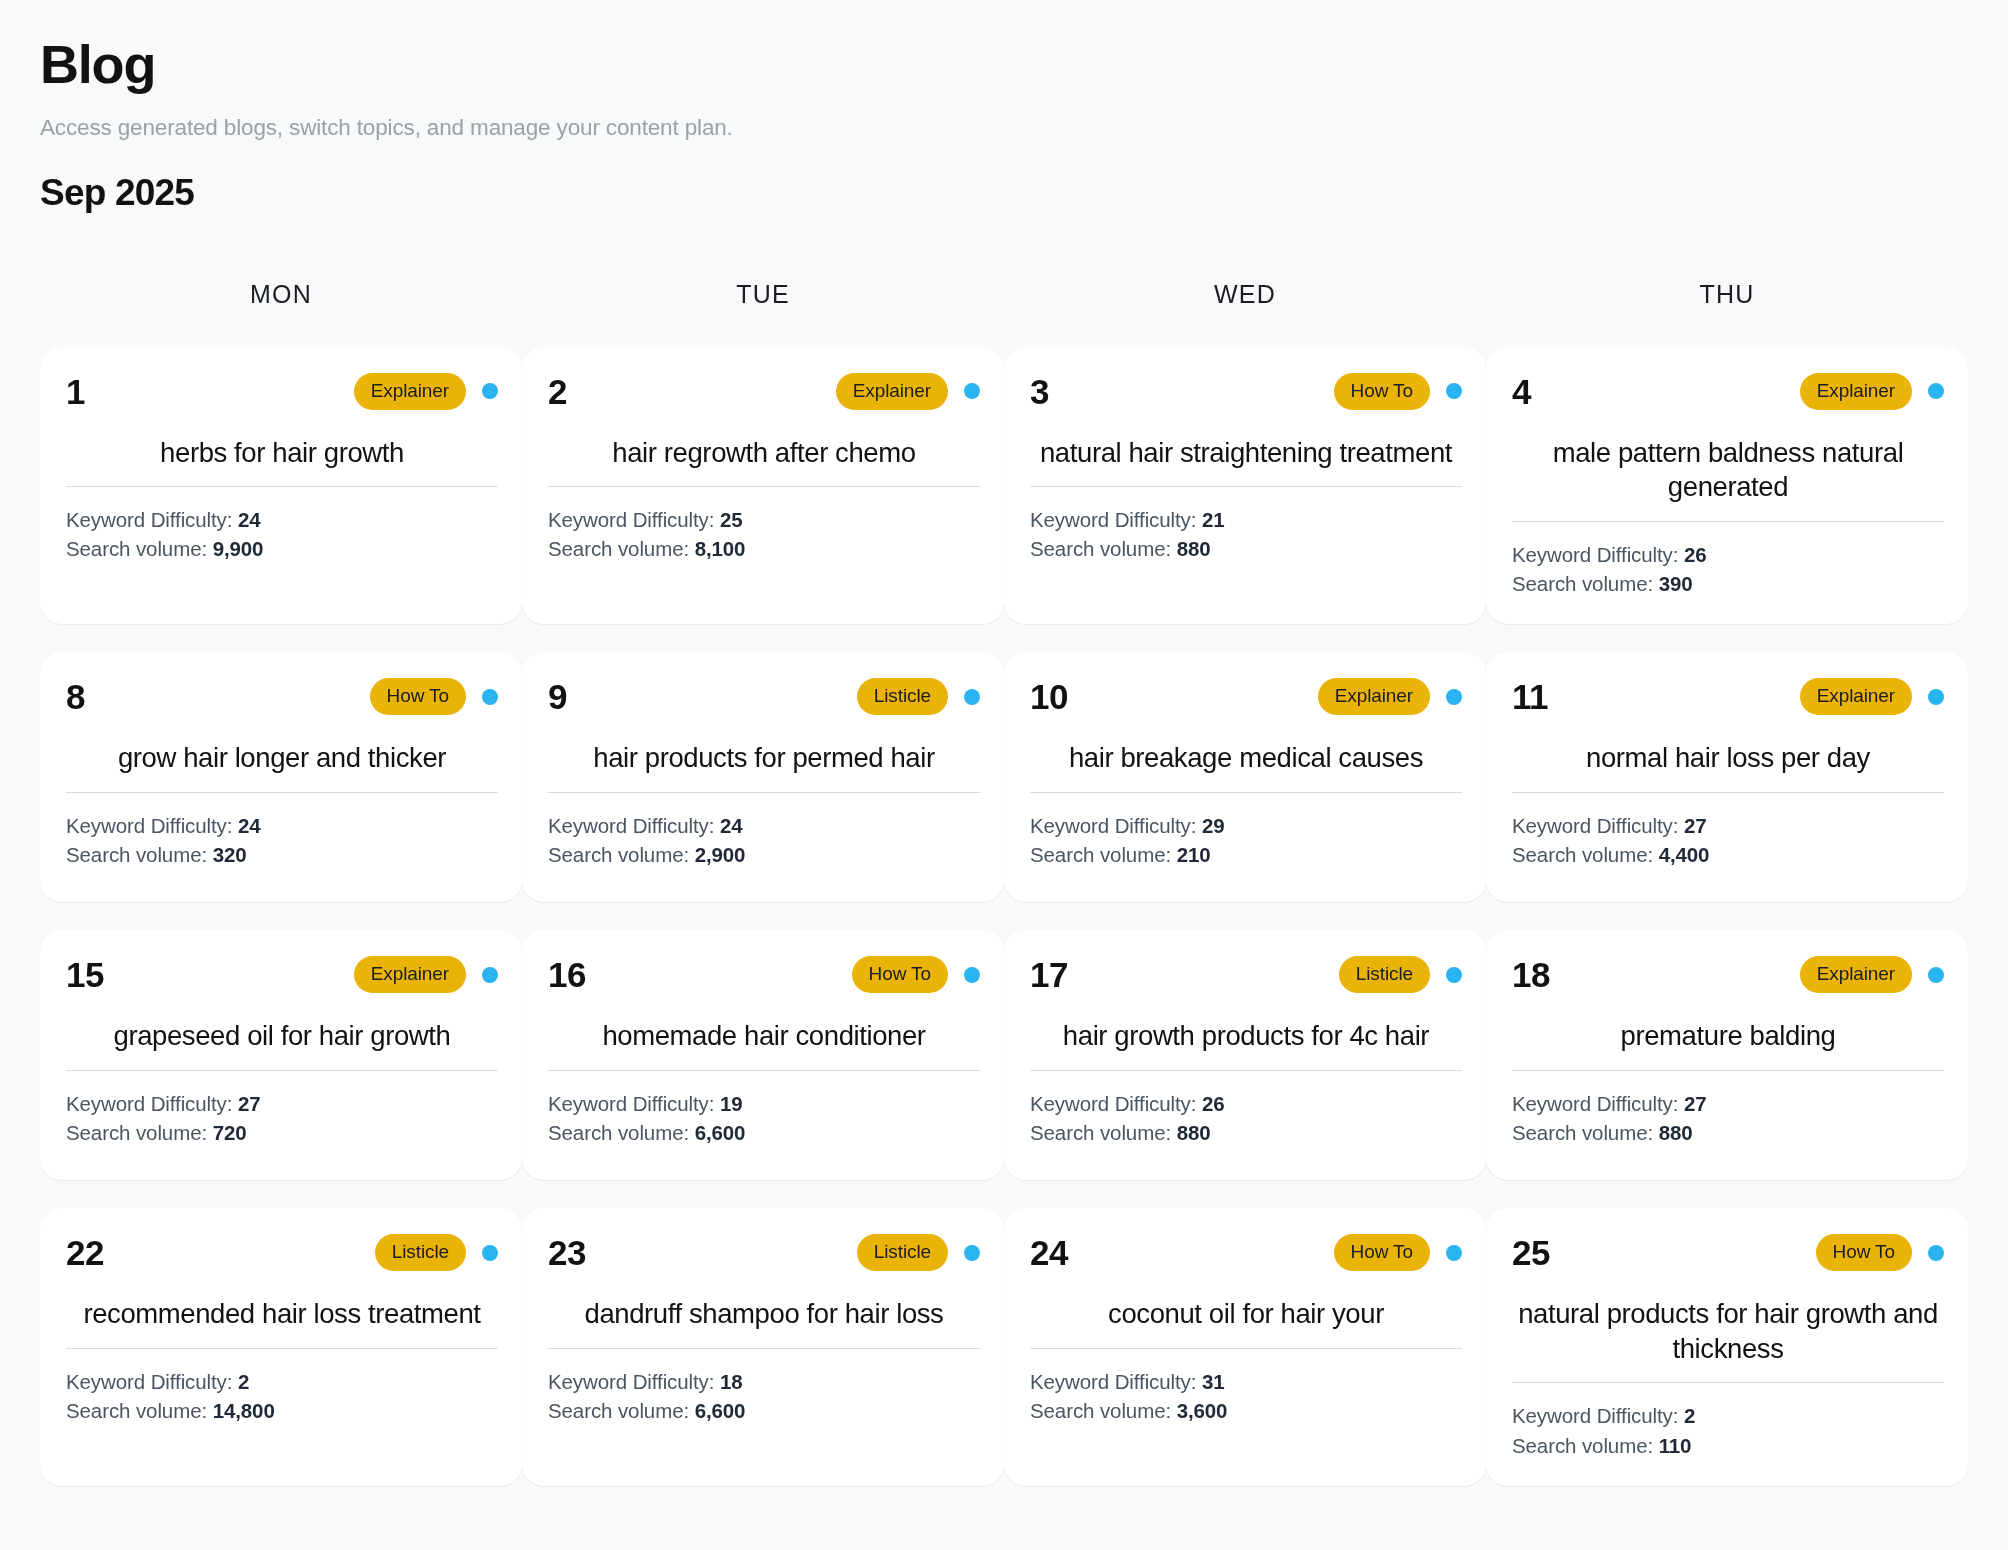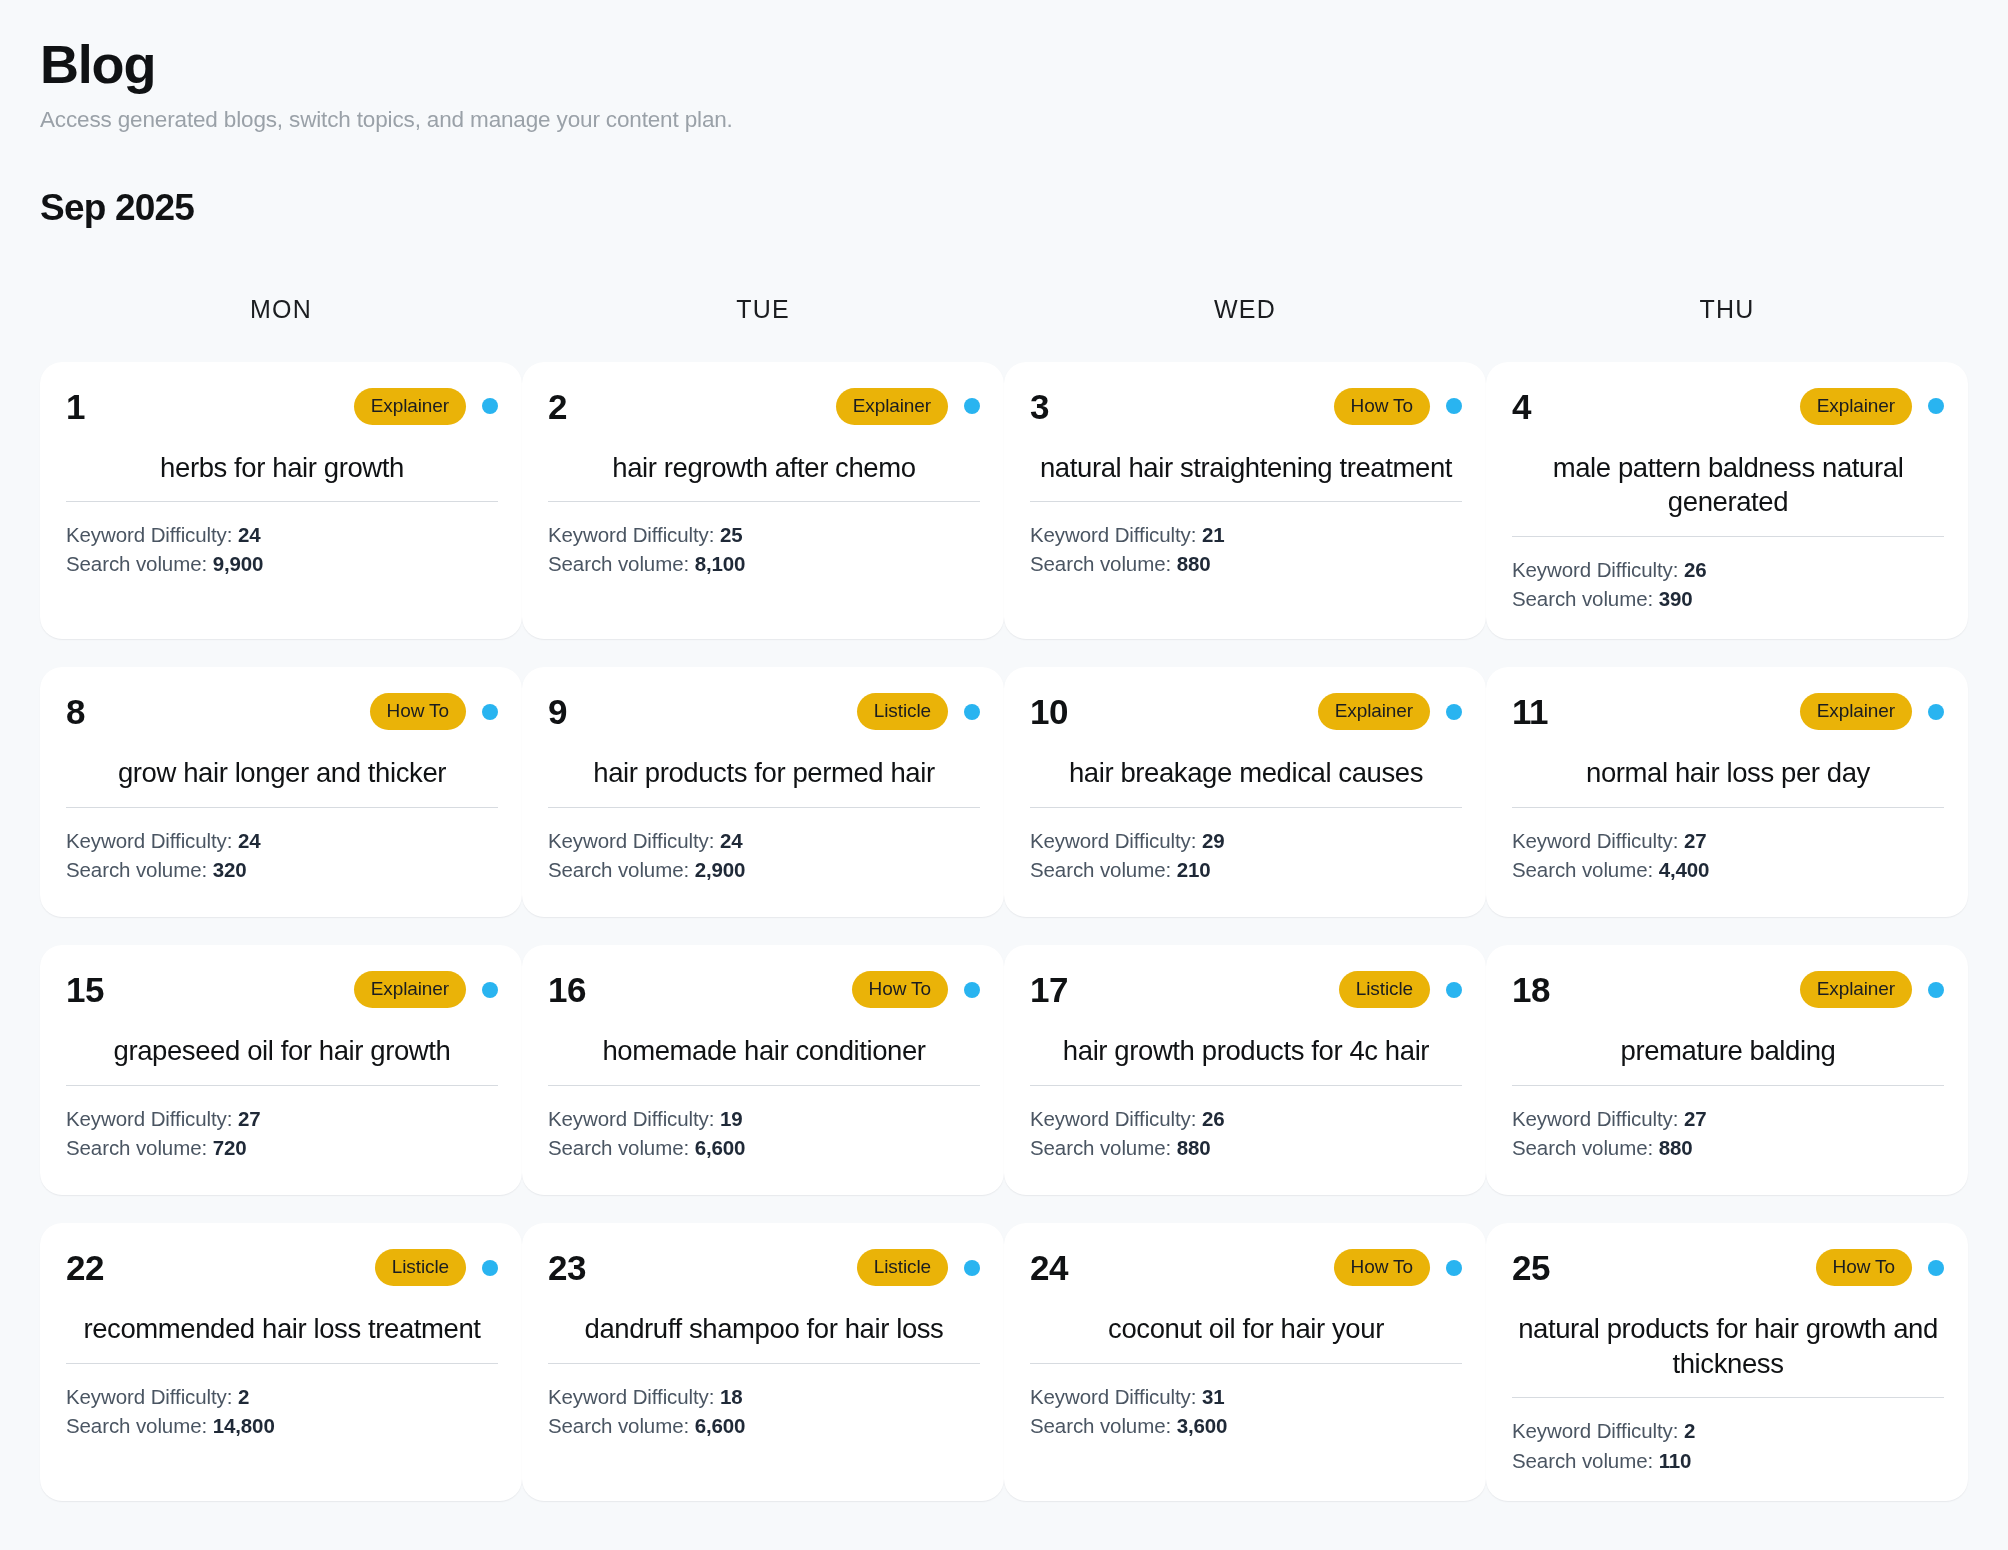--- a/index.html
+++ b/index.html
@@ -30,29 +30,29 @@
 
   .page-title {
     font-size: 54px;
     font-weight: 700;
     letter-spacing: -1.2px;
     line-height: 1.05;
     color: #101214;
   }
 
   .page-subtitle {
-    margin-top: 14px;
+    margin-top: 22px;
     font-size: 22.5px;
     font-weight: 400;
     color: #9aa1a8;
     letter-spacing: -0.15px;
   }
 
   .month-label {
-    margin-top: 54px;
+    margin-top: 31px;
     font-size: 37px;
     font-weight: 700;
     letter-spacing: -0.8px;
     color: #101214;
   }
 
   
   .calendar {
     margin-top: 66px;
   }

